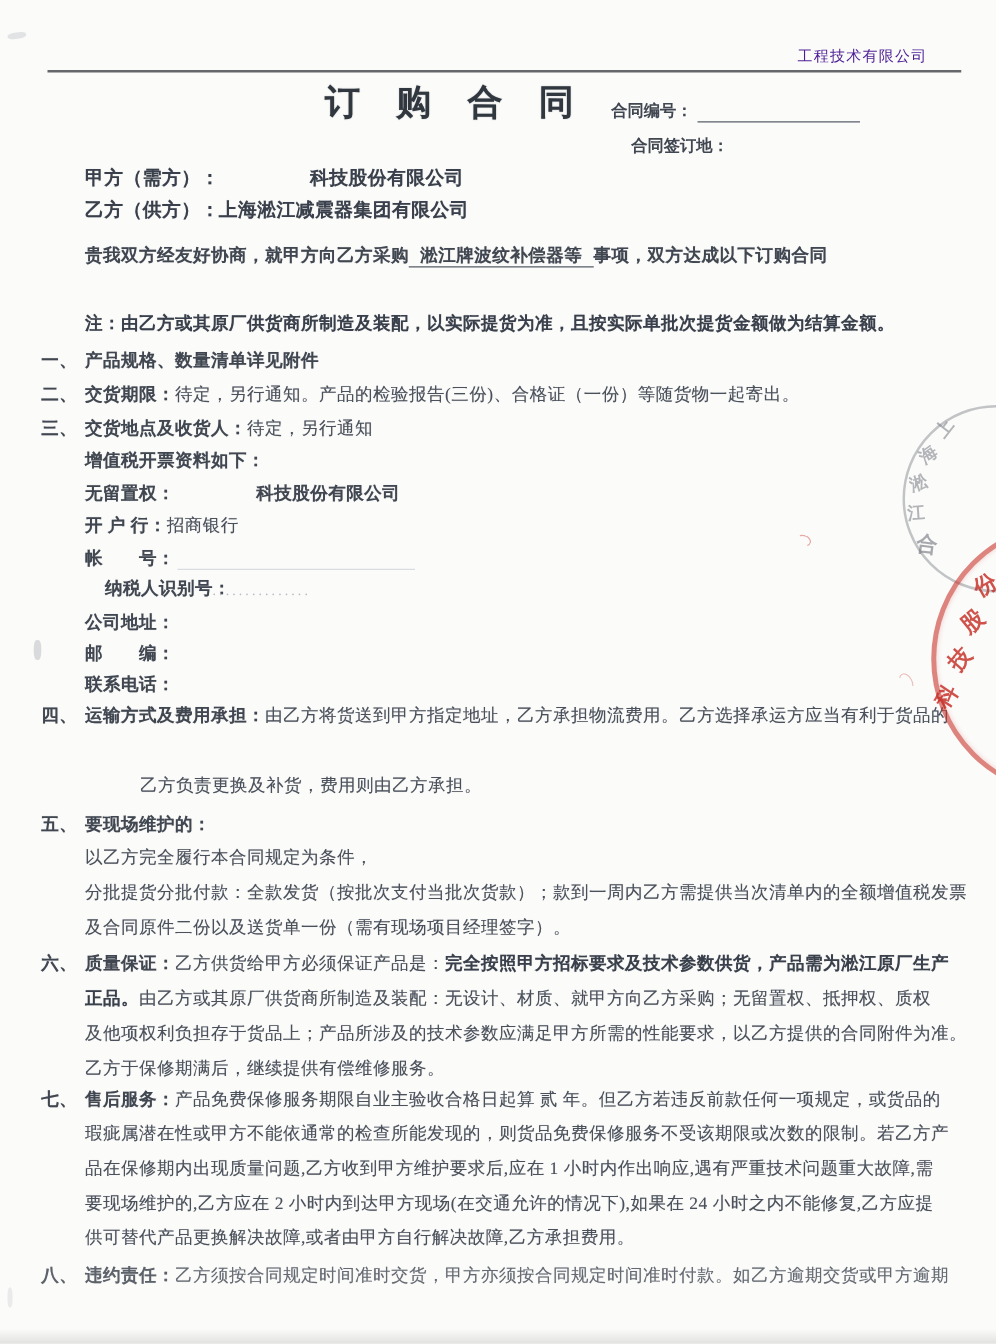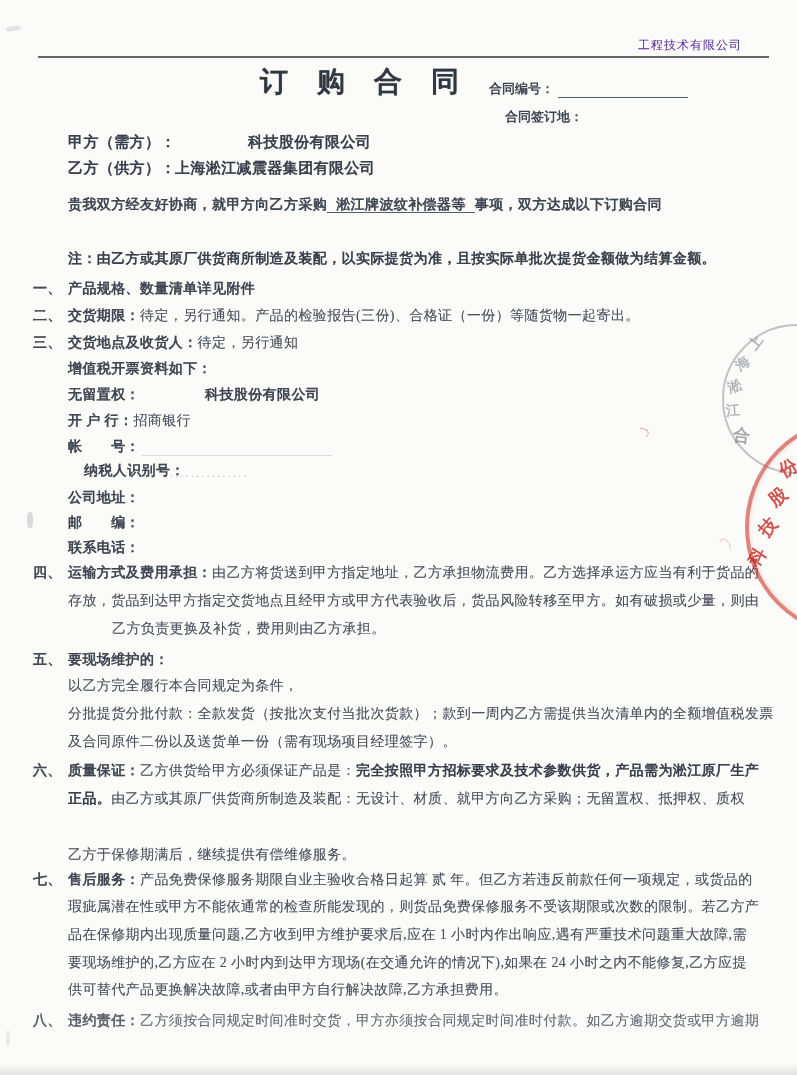--- a/index.html
+++ b/index.html
@@ -90,36 +90,36 @@
   <div class="abs t body-line sb" style="top:462px;margin-left:16px;">纳税人识别号：</div>
   <div class="abs redacted" style="left:170px;top:467px;">...............</div>
   <div class="abs t body-line sb" style="top:489px;">公司地址：</div>
   <div class="abs t body-line sb" style="top:514px;">邮　　编：</div>
   <div class="abs t body-line sb" style="top:539px;">联系电话：</div>
 
   <div class="abs t num" style="top:564px;">四、</div>
   <div class="abs t body-line" style="top:564px;">
     <span class="sb">运输方式及费用承担：</span><span>由乙方将货送到甲方指定地址，乙方承担物流费用。乙方选择承运方应当有利于货品的</span>
   </div>
-  <div class="abs t body-line" style="top:592px;">存放，货品到达甲方指定交货地点且经甲方或甲方代表验收后，货品风险转移至甲方。如有破损或少量，则由</div>
   <div class="abs t body-line" style="top:620px;margin-left:44px;">乙方负责更换及补货，费用则由乙方承担。</div>
 
   <div class="abs t num" style="top:651px;">五、</div>
   <div class="abs t body-line sb" style="top:651px;">要现场维护的：</div>
   <div class="abs t body-line" style="top:677px;">以乙方完全履行本合同规定为条件，</div>
   <div class="abs t body-line" style="top:705px;">分批提货分批付款：全款发货（按批次支付当批次货款）；款到一周内乙方需提供当次清单内的全额增值税发票</div>
   <div class="abs t body-line" style="top:733px;">及合同原件二份以及送货单一份（需有现场项目经理签字）。</div>
 
   <div class="abs t num" style="top:762px;">六、</div>
   <div class="abs t body-line" style="top:762px;">
     <span class="sb">质量保证：</span><span>乙方供货给甲方必须保证产品是：</span><span class="b">完全按照甲方招标要求及技术参数供货，产品需为淞江原厂生产</span>
   </div>
   <div class="abs t body-line" style="top:790px;">
     <span class="b">正品。</span><span>由乙方或其原厂供货商所制造及装配：无设计、材质、就甲方向乙方采购；无留置权、抵押权、质权</span>
   </div>
+  <div class="abs t body-line" style="top:818px;">及他项权利负担存于货品上；产品所涉及的技术参数应满足甲方所需的性能要求，以乙方提供的合同附件为准。</div>
   <div class="abs t body-line" style="top:846px;">乙方于保修期满后，继续提供有偿维修服务。</div>
 
   <div class="abs t num" style="top:871px;">七、</div>
   <div class="abs t body-line" style="top:871px;">
     <span class="sb">售后服务：</span><span>产品免费保修服务期限自业主验收合格日起算 贰 年。但乙方若违反前款任何一项规定，或货品的</span>
   </div>
   <div class="abs t body-line" style="top:898px;">瑕疵属潜在性或甲方不能依通常的检查所能发现的，则货品免费保修服务不受该期限或次数的限制。若乙方产</div>
   <div class="abs t body-line" style="top:926px;">品在保修期内出现质量问题,乙方收到甲方维护要求后,应在 1 小时内作出响应,遇有严重技术问题重大故障,需</div>
   <div class="abs t body-line" style="top:954px;">要现场维护的,乙方应在 2 小时内到达甲方现场(在交通允许的情况下),如果在 24 小时之内不能修复,乙方应提</div>
   <div class="abs t body-line" style="top:981px;">供可替代产品更换解决故障,或者由甲方自行解决故障,乙方承担费用。</div>

